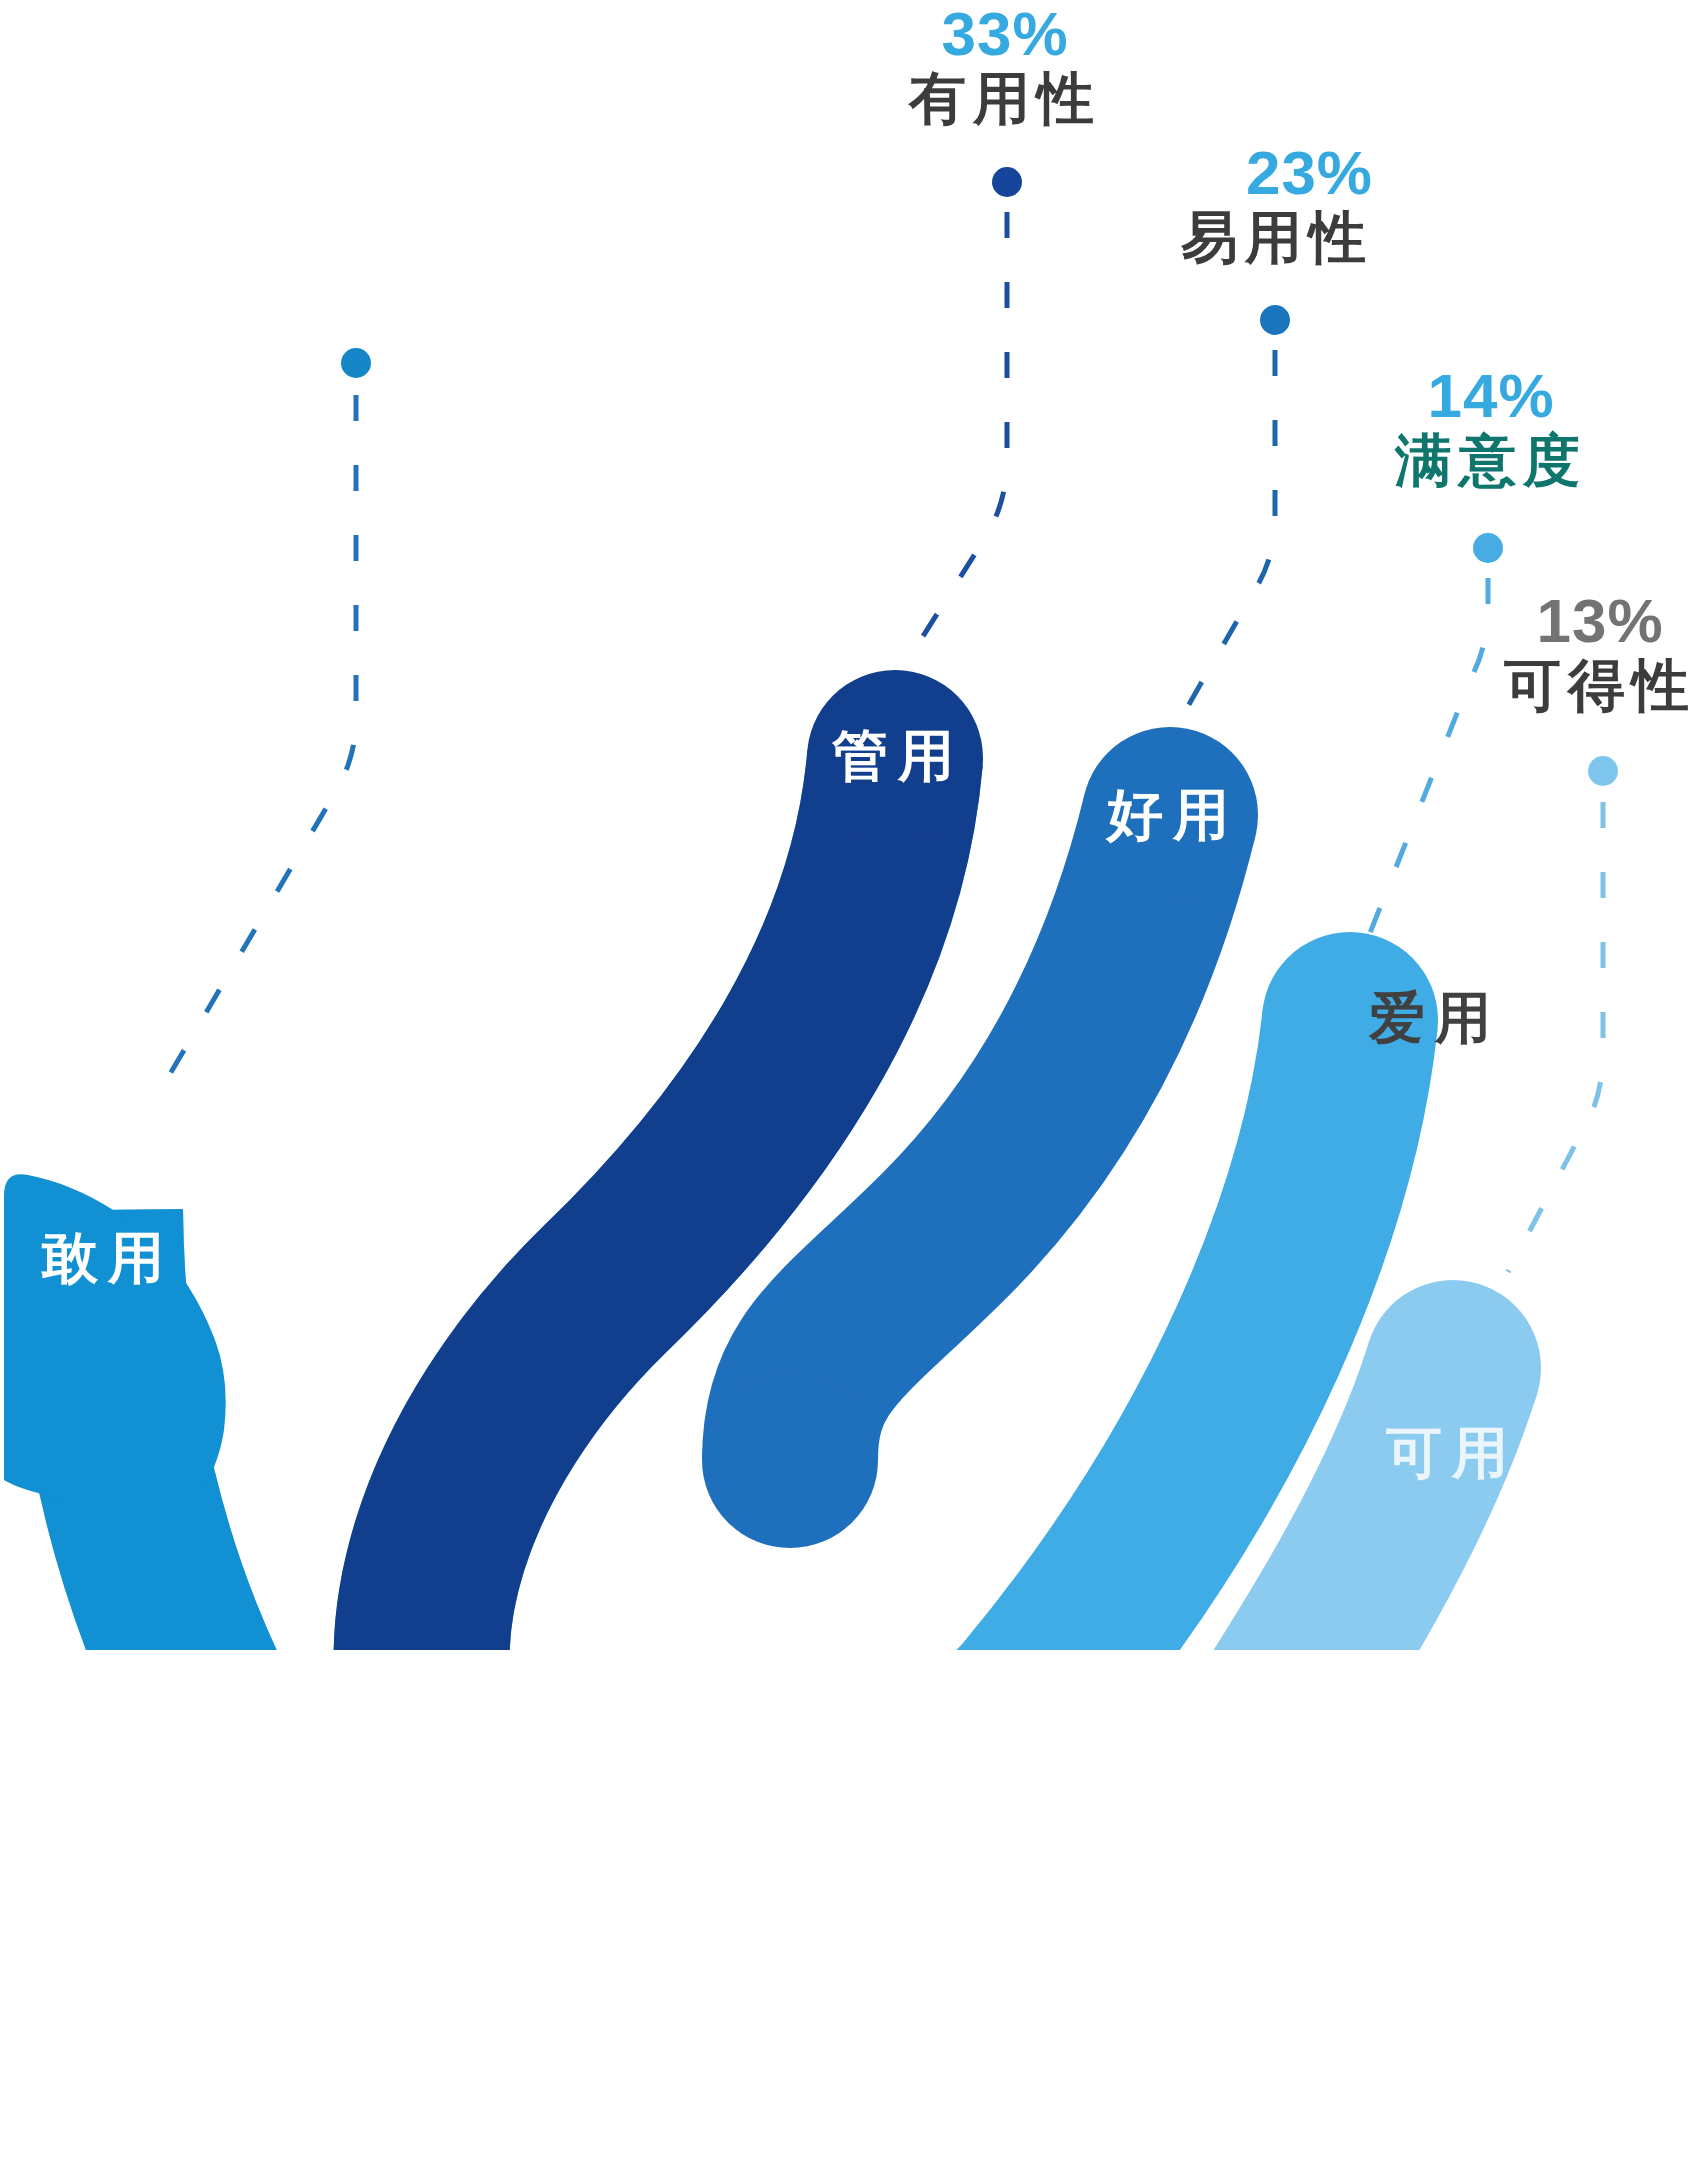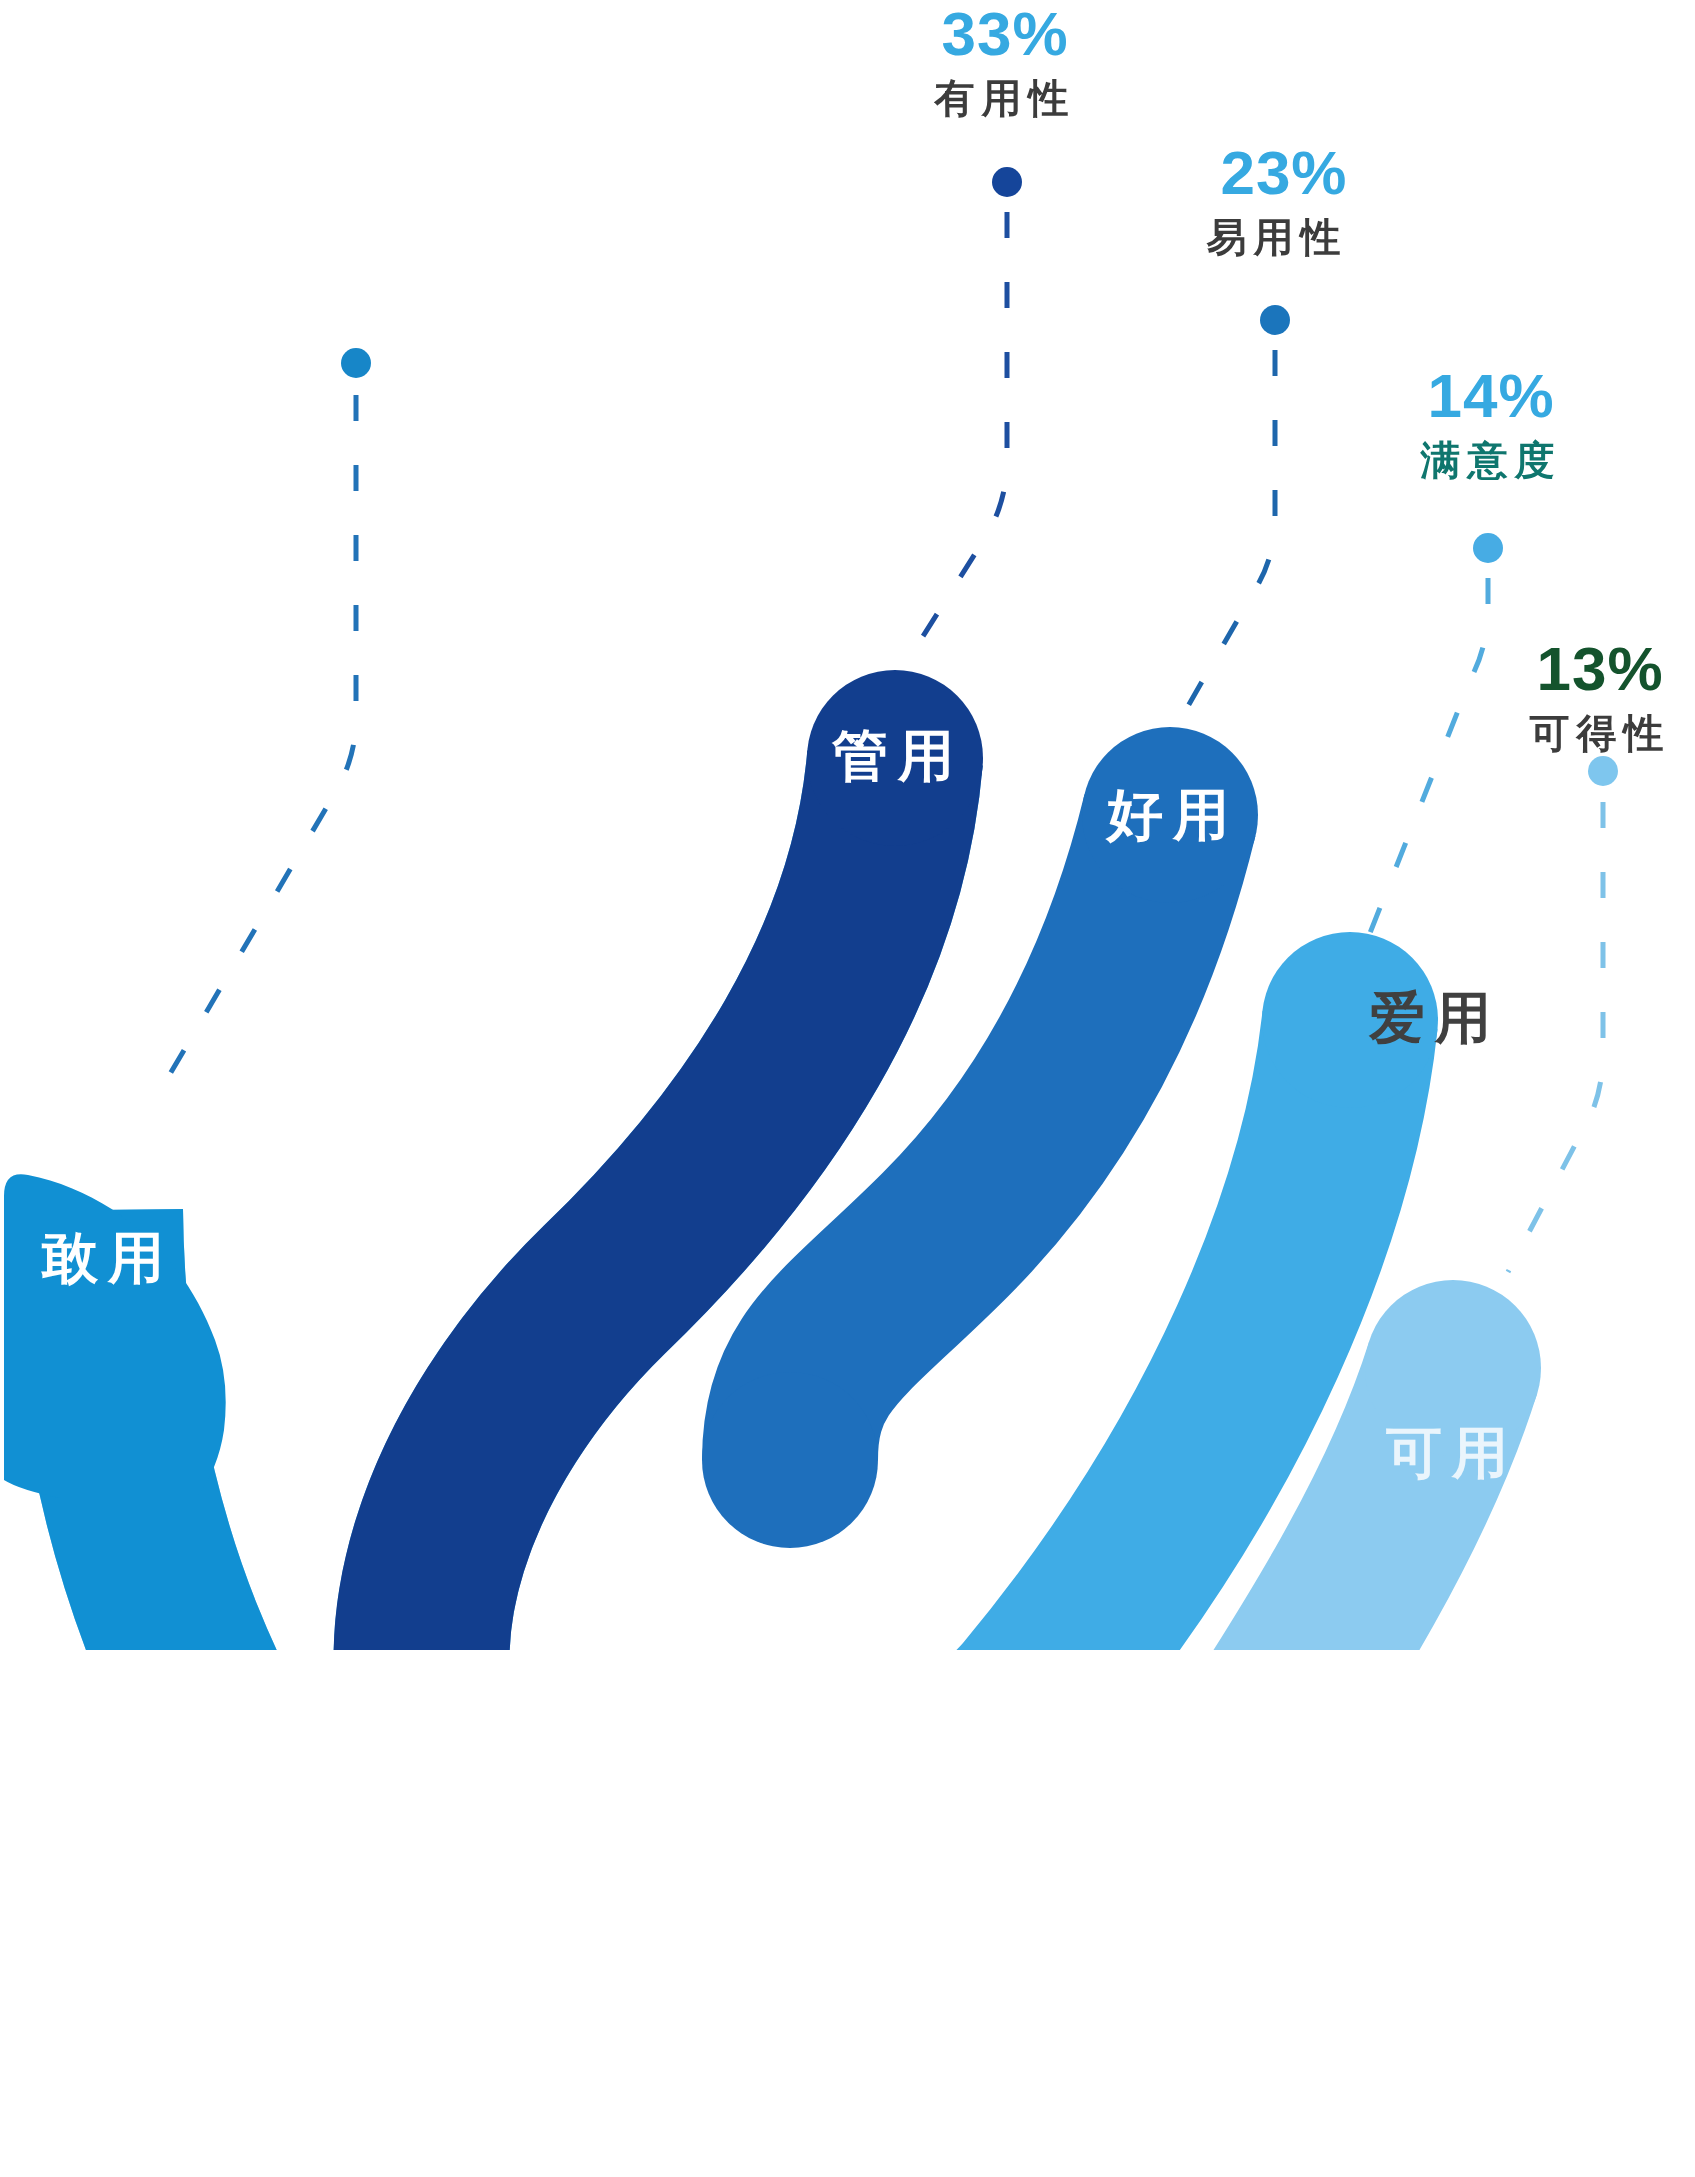--- a/index.html
+++ b/index.html
@@ -1,21 +1,21 @@
 <!DOCTYPE html>
 <html><head>
 <meta charset="utf-8">
 <style>
   html,body{margin:0;padding:0;background:#ffffff;}
   body{font-family:"Liberation Sans","DejaVu Sans",sans-serif;}
   .stage{position:relative;width:1695px;height:1650px;background:#ffffff;overflow:hidden;}
   .stage svg{position:absolute;left:0;top:0;}
   .callout{position:absolute;transform:translateX(-50%);text-align:center;white-space:nowrap;}
   .pct{font-size:62px;font-weight:700;line-height:66px;letter-spacing:1px;}
-  .cname{font-size:40px;font-weight:700;line-height:62px;letter-spacing:7px;}
+  .cname{font-size:57px;font-weight:700;line-height:62px;letter-spacing:7px;}
   .finger-label{position:absolute;transform:translate(-50%,-50%);font-size:56px;font-weight:700;
     letter-spacing:10px;white-space:nowrap;padding-left:10px;}
 </style>
 </head>
 <body>
 
 <div class="stage">
 
   <svg width="1695" height="2177" viewBox="0 0 1695 2177">
 
@@ -67,21 +67,21 @@
   </div>
   <div class="callout" style="left:1277px;top:140px">
     <div class="pct" style="color: rgb(54, 169, 225); text-align: right;">23%</div>
     <div class="cname" style="color: rgb(60, 60, 60);">易用性</div>
   </div>
   <div class="callout" style="left:1491px;top:363px">
     <div class="pct" style="color: rgb(54, 169, 225);">14%</div>
     <div class="cname" style="color: #0f766e;">满意度</div>
   </div>
   <div class="callout" style="left:1600px;top:588px">
-    <div class="pct" style="color: #14532d; margin-top: 48px;">13%</div>
+    <div class="pct" style="color: #737373;">13%</div>
     <div class="cname" style="color: rgb(60, 60, 60);">可得性</div>
   </div>
 
   <div class="finger-label" style="left: 893px; top: 757px; color: rgb(255, 255, 255);">管用</div>
   <div class="finger-label" style="left: 1168px; top: 816px; color: rgb(255, 255, 255); text-align: right;">好用</div>
   <div class="finger-label" style="left: 1430px; top: 1019px; color: #404040;">爱用</div>
   <div class="finger-label" style="left: 1447px; top: 1454px; color: rgb(234, 245, 252);">可用</div>
   <div class="finger-label" style="left: 103px; top: 1259px; color: rgb(255, 255, 255);">敢用</div>
 
 </div>

